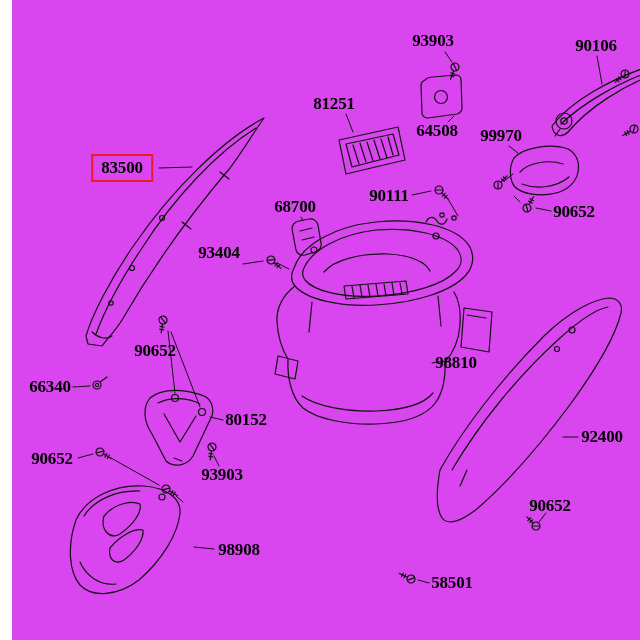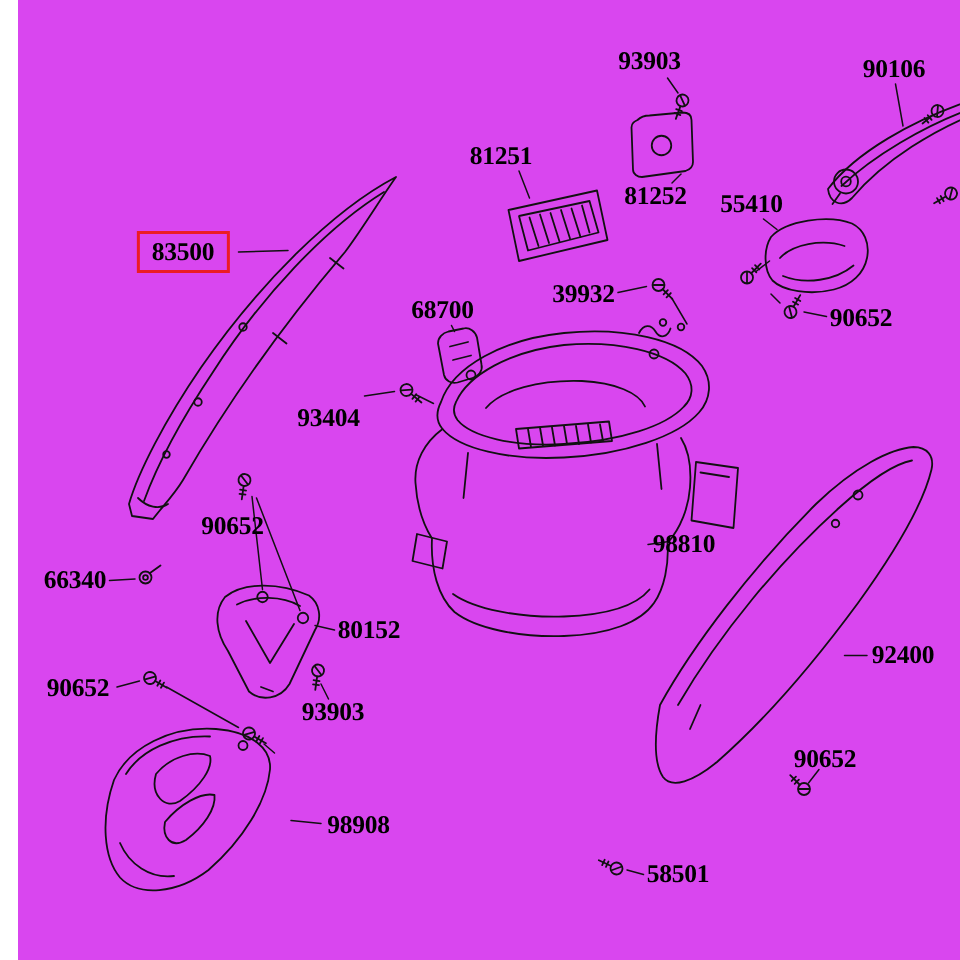--- a/index.html
+++ b/index.html
@@ -172,27 +172,27 @@
       <use href="#screw" transform="translate(154,489) rotate(-60)"></use>
       <use href="#screw" transform="translate(200,447) rotate(8)"></use>
       <use href="#screw" transform="translate(524,526) rotate(135)"></use>
       <use href="#screw" transform="translate(399,579) rotate(115)"></use>
     </g>
   </svg>
 
   <div class="part-label" style="left:421px;top:41px">93903</div>
   <div class="part-label" style="left:584px;top:46px">90106</div>
   <div class="part-label" style="left:322px;top:104px">81251</div>
-  <div class="part-label" style="left:425px;top:131px">81252</div>
-  <div class="part-label" style="left:489px;top:136px">55410</div>
+  <div class="part-label" style="left:425px;top:131px">64508</div>
+  <div class="part-label" style="left:489px;top:136px">99970</div>
   <div class="part-label highlight" style="left:110px;top:168px">83500</div>
-  <div class="part-label" style="left:377px;top:196px">39932</div>
+  <div class="part-label" style="left:377px;top:196px">90111</div>
   <div class="part-label" style="left:562px;top:212px">90652</div>
   <div class="part-label" style="left:283px;top:207px">68700</div>
-  <div class="part-label" style="left:207px;top:279px">93404</div>
+  <div class="part-label" style="left:207px;top:253px">93404</div>
   <div class="part-label" style="left:143px;top:351px">90652</div>
   <div class="part-label" style="left:444px;top:363px">98810</div>
   <div class="part-label" style="left:38px;top:387px">66340</div>
   <div class="part-label" style="left:234px;top:420px">80152</div>
   <div class="part-label" style="left:590px;top:437px">92400</div>
   <div class="part-label" style="left:40px;top:459px">90652</div>
   <div class="part-label" style="left:210px;top:475px">93903</div>
   <div class="part-label" style="left:538px;top:506px">90652</div>
   <div class="part-label" style="left:227px;top:550px">98908</div>
   <div class="part-label" style="left:440px;top:583px">58501</div>

